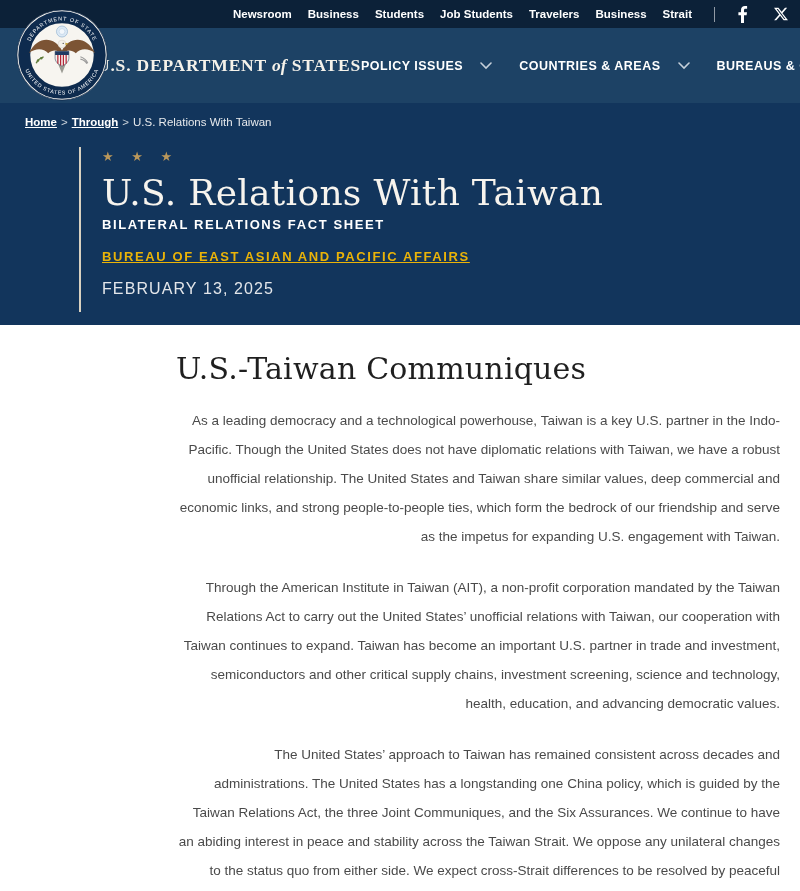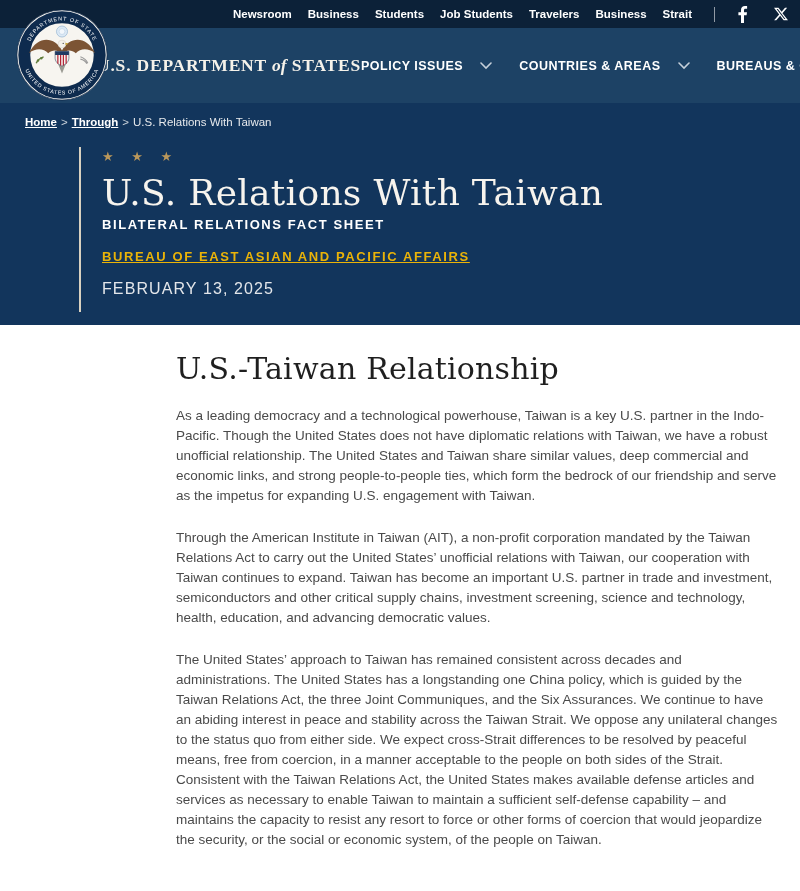--- a/index.html
+++ b/index.html
@@ -42,22 +42,22 @@
     color:#f7f4ee; margin-top:8px; letter-spacing:.3px; }
   .hero-category { margin-top:4px; color:#ffffff; font-size:13px; font-weight:700; letter-spacing:1.6px; }
   .hero-bureau { margin-top:17px; color:#eab308; font-size:13px; font-weight:700;
     letter-spacing:1.6px; text-decoration:underline; display:inline-block; cursor:pointer; }
   .hero-date { margin-top:15px; color:#e3e6ea; font-size:16px; letter-spacing:1.1px; }
 
   
   .content { padding:26px 0 0 176px; }
   .article-heading { font-family:"DejaVu Serif", serif; font-weight:400; font-size:30px;
     color:#1f1f1f; letter-spacing:.2px; margin-bottom:20px; }
-  .article-body p { width:604px; font-size:13.5px; line-height:20px; color:#4a4a4a;
-    margin-bottom:22px; }
+  .article-body p { width:604px; font-size:13.5px; line-height:29px; color:#4a4a4a;
+    margin-bottom:22px;text-align:right; }
 </style>
 </head>
 <body>
 
 <div class="utility-bar">
   <div class="utility-links">
     <span class="utility-link">Newsroom</span>
     <span class="utility-link">Business</span>
     <span class="utility-link">Students</span>
     <span class="utility-link">Job Students</span>
@@ -151,19 +151,19 @@
   <div class="hero-content">
     <div class="stars">★ ★ ★</div>
     <h1 class="hero-title">U.S. Relations With Taiwan</h1>
     <div class="hero-category">BILATERAL RELATIONS FACT SHEET</div>
     <span class="hero-bureau">BUREAU OF EAST ASIAN AND PACIFIC AFFAIRS</span>
     <div class="hero-date">FEBRUARY 13, 2025</div>
   </div>
 </div>
 
 <div class="content">
-  <h2 class="article-heading">U.S.-Taiwan Relationship</h2>
+  <h2 class="article-heading">U.S.-Taiwan Communiques</h2>
   <div class="article-body">
     <p>As a leading democracy and a technological powerhouse, Taiwan is a key U.S. partner in the Indo-Pacific. Though the United States does not have diplomatic relations with Taiwan, we have a robust unofficial relationship. The United States and Taiwan share similar values, deep commercial and economic links, and strong people-to-people ties, which form the bedrock of our friendship and serve as the impetus for expanding U.S. engagement with Taiwan.</p>
     <p>Through the American Institute in Taiwan (AIT), a non-profit corporation mandated by the Taiwan Relations Act to carry out the United States’ unofficial relations with Taiwan, our cooperation with Taiwan continues to expand. Taiwan has become an important U.S. partner in trade and investment, semiconductors and other critical supply chains, investment screening, science and technology, health, education, and advancing democratic values.</p>
     <p>The United States’ approach to Taiwan has remained consistent across decades and administrations. The United States has a longstanding one China policy, which is guided by the Taiwan Relations Act, the three Joint Communiques, and the Six Assurances. We continue to have an abiding interest in peace and stability across the Taiwan Strait. We oppose any unilateral changes to the status quo from either side. We expect cross-Strait differences to be resolved by peaceful means, free from coercion, in a manner acceptable to the people on both sides of the Strait. Consistent with the Taiwan Relations Act, the United States makes available defense articles and services as necessary to enable Taiwan to maintain a sufficient self-defense capability – and maintains the capacity to resist any resort to force or other forms of coercion that would jeopardize the security, or the social or economic system, of the people on Taiwan.</p>
   </div>
 </div>
 
 </body></html>

